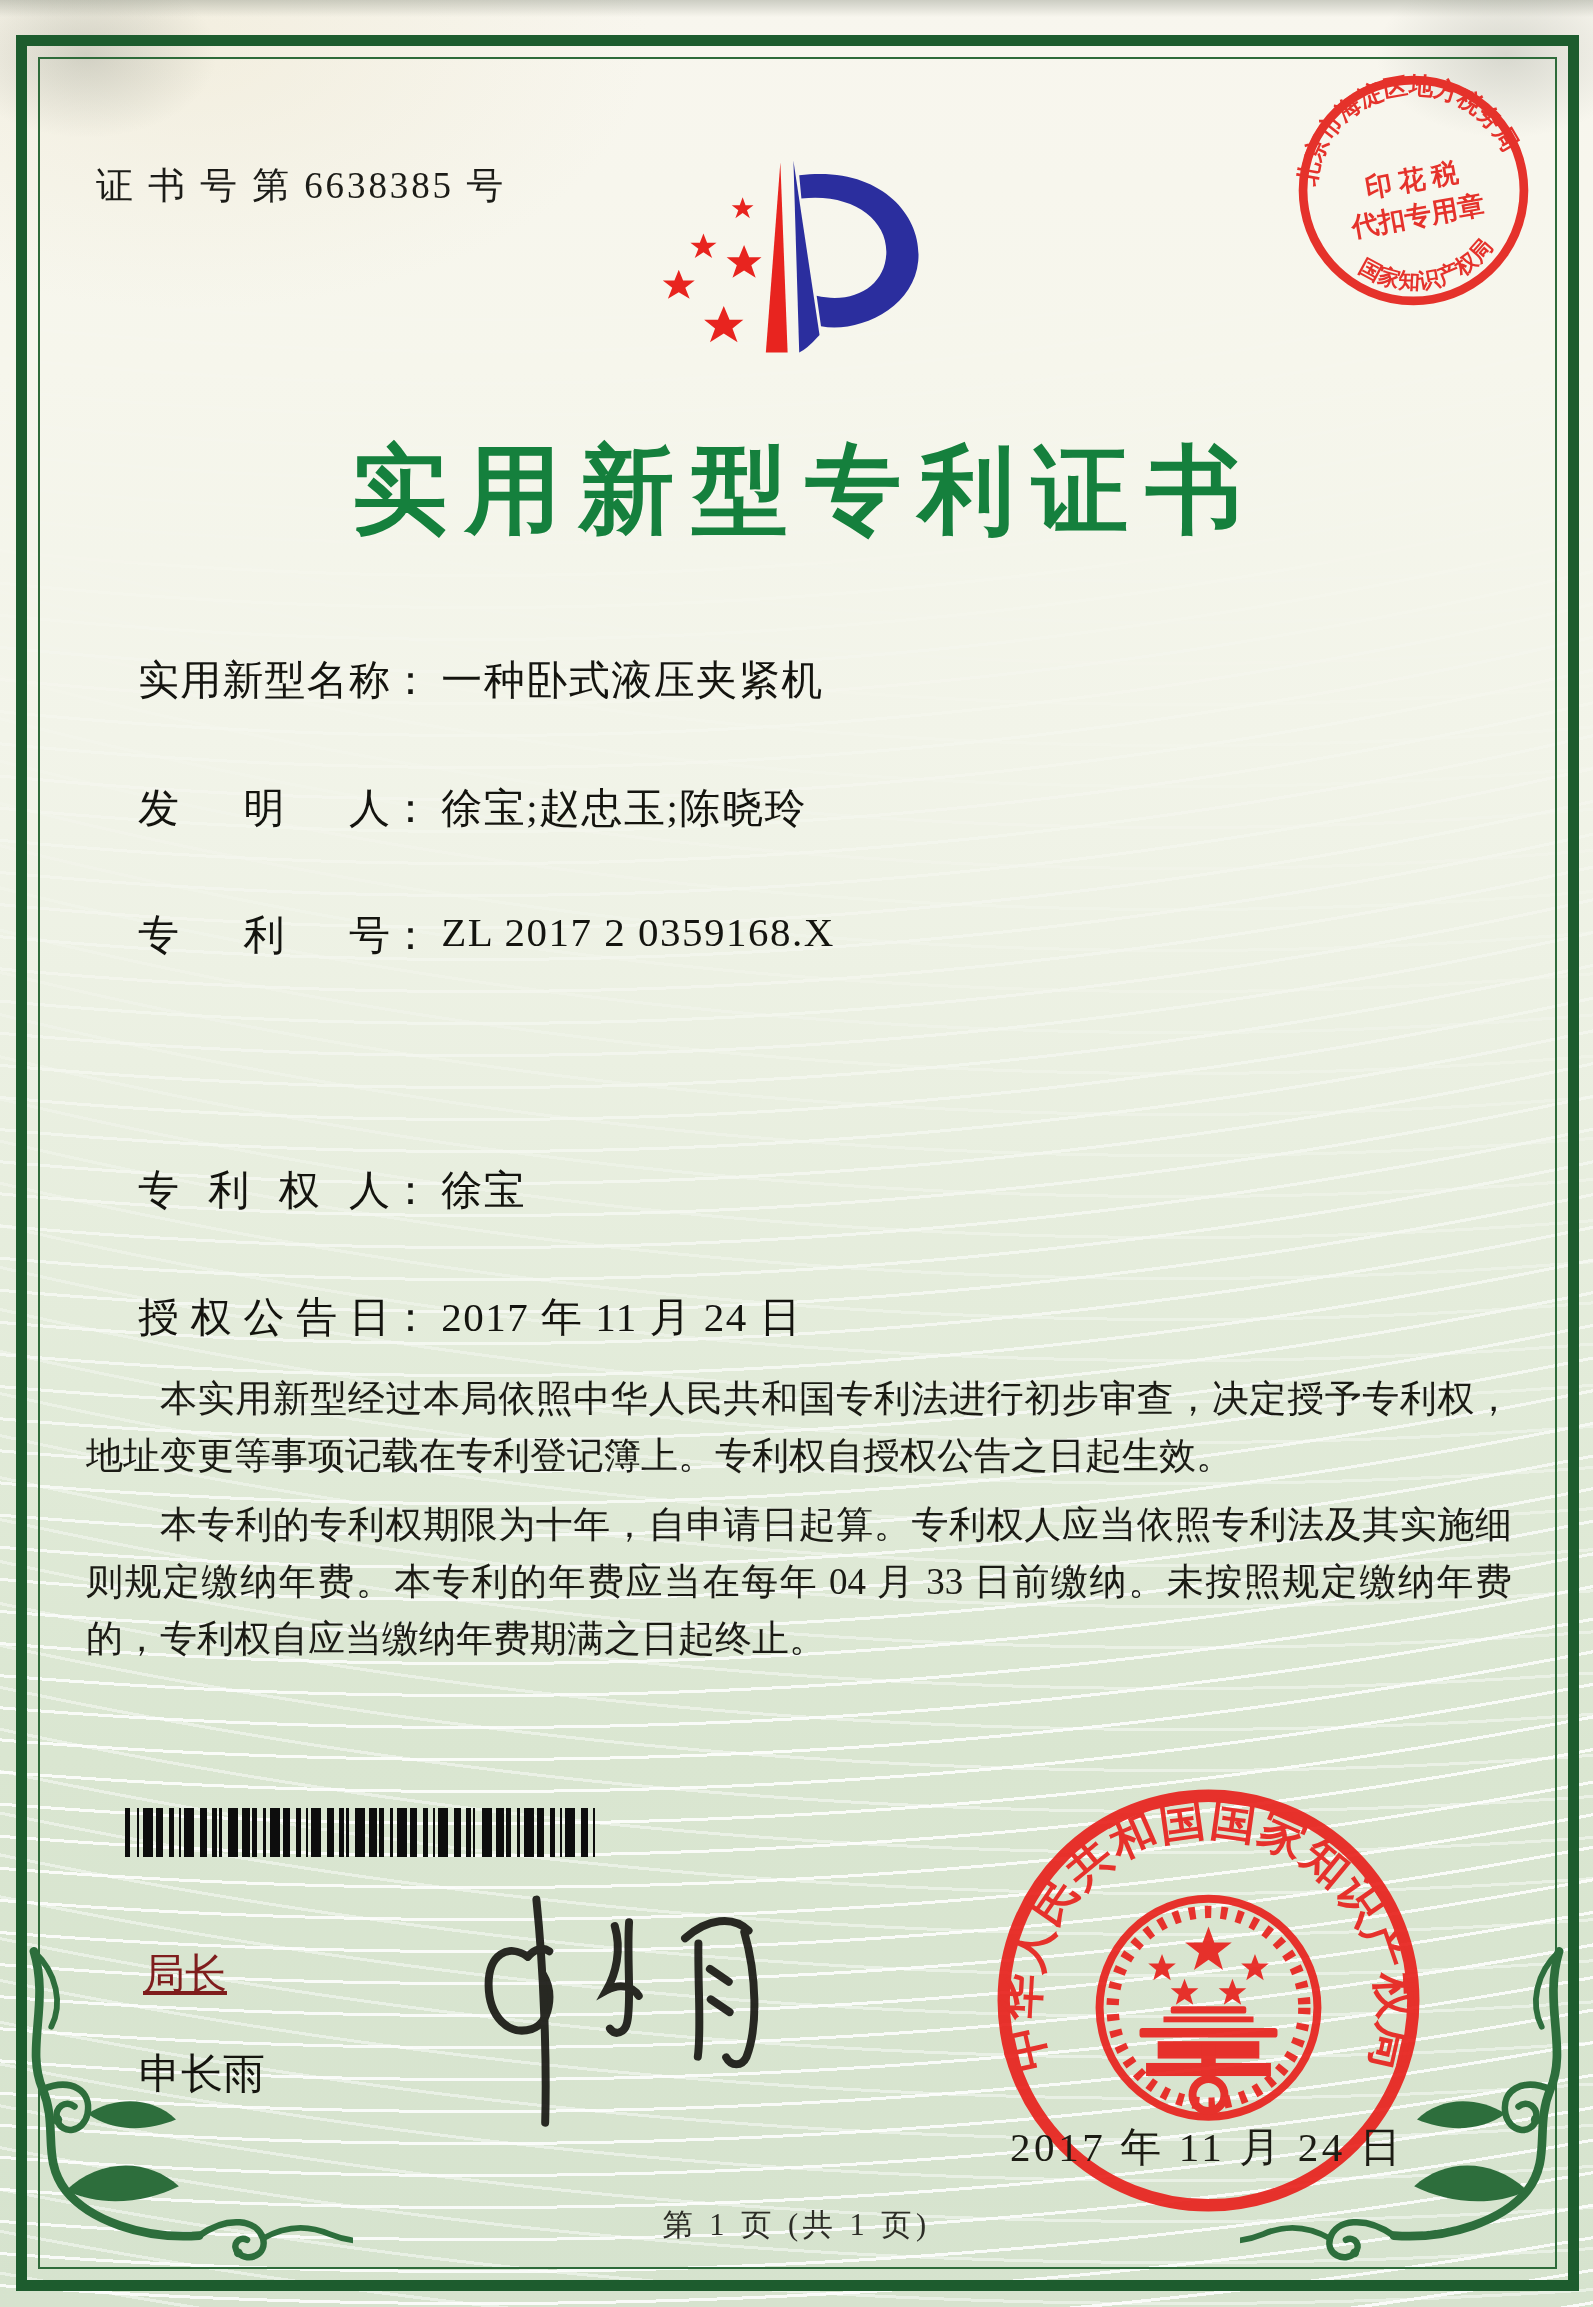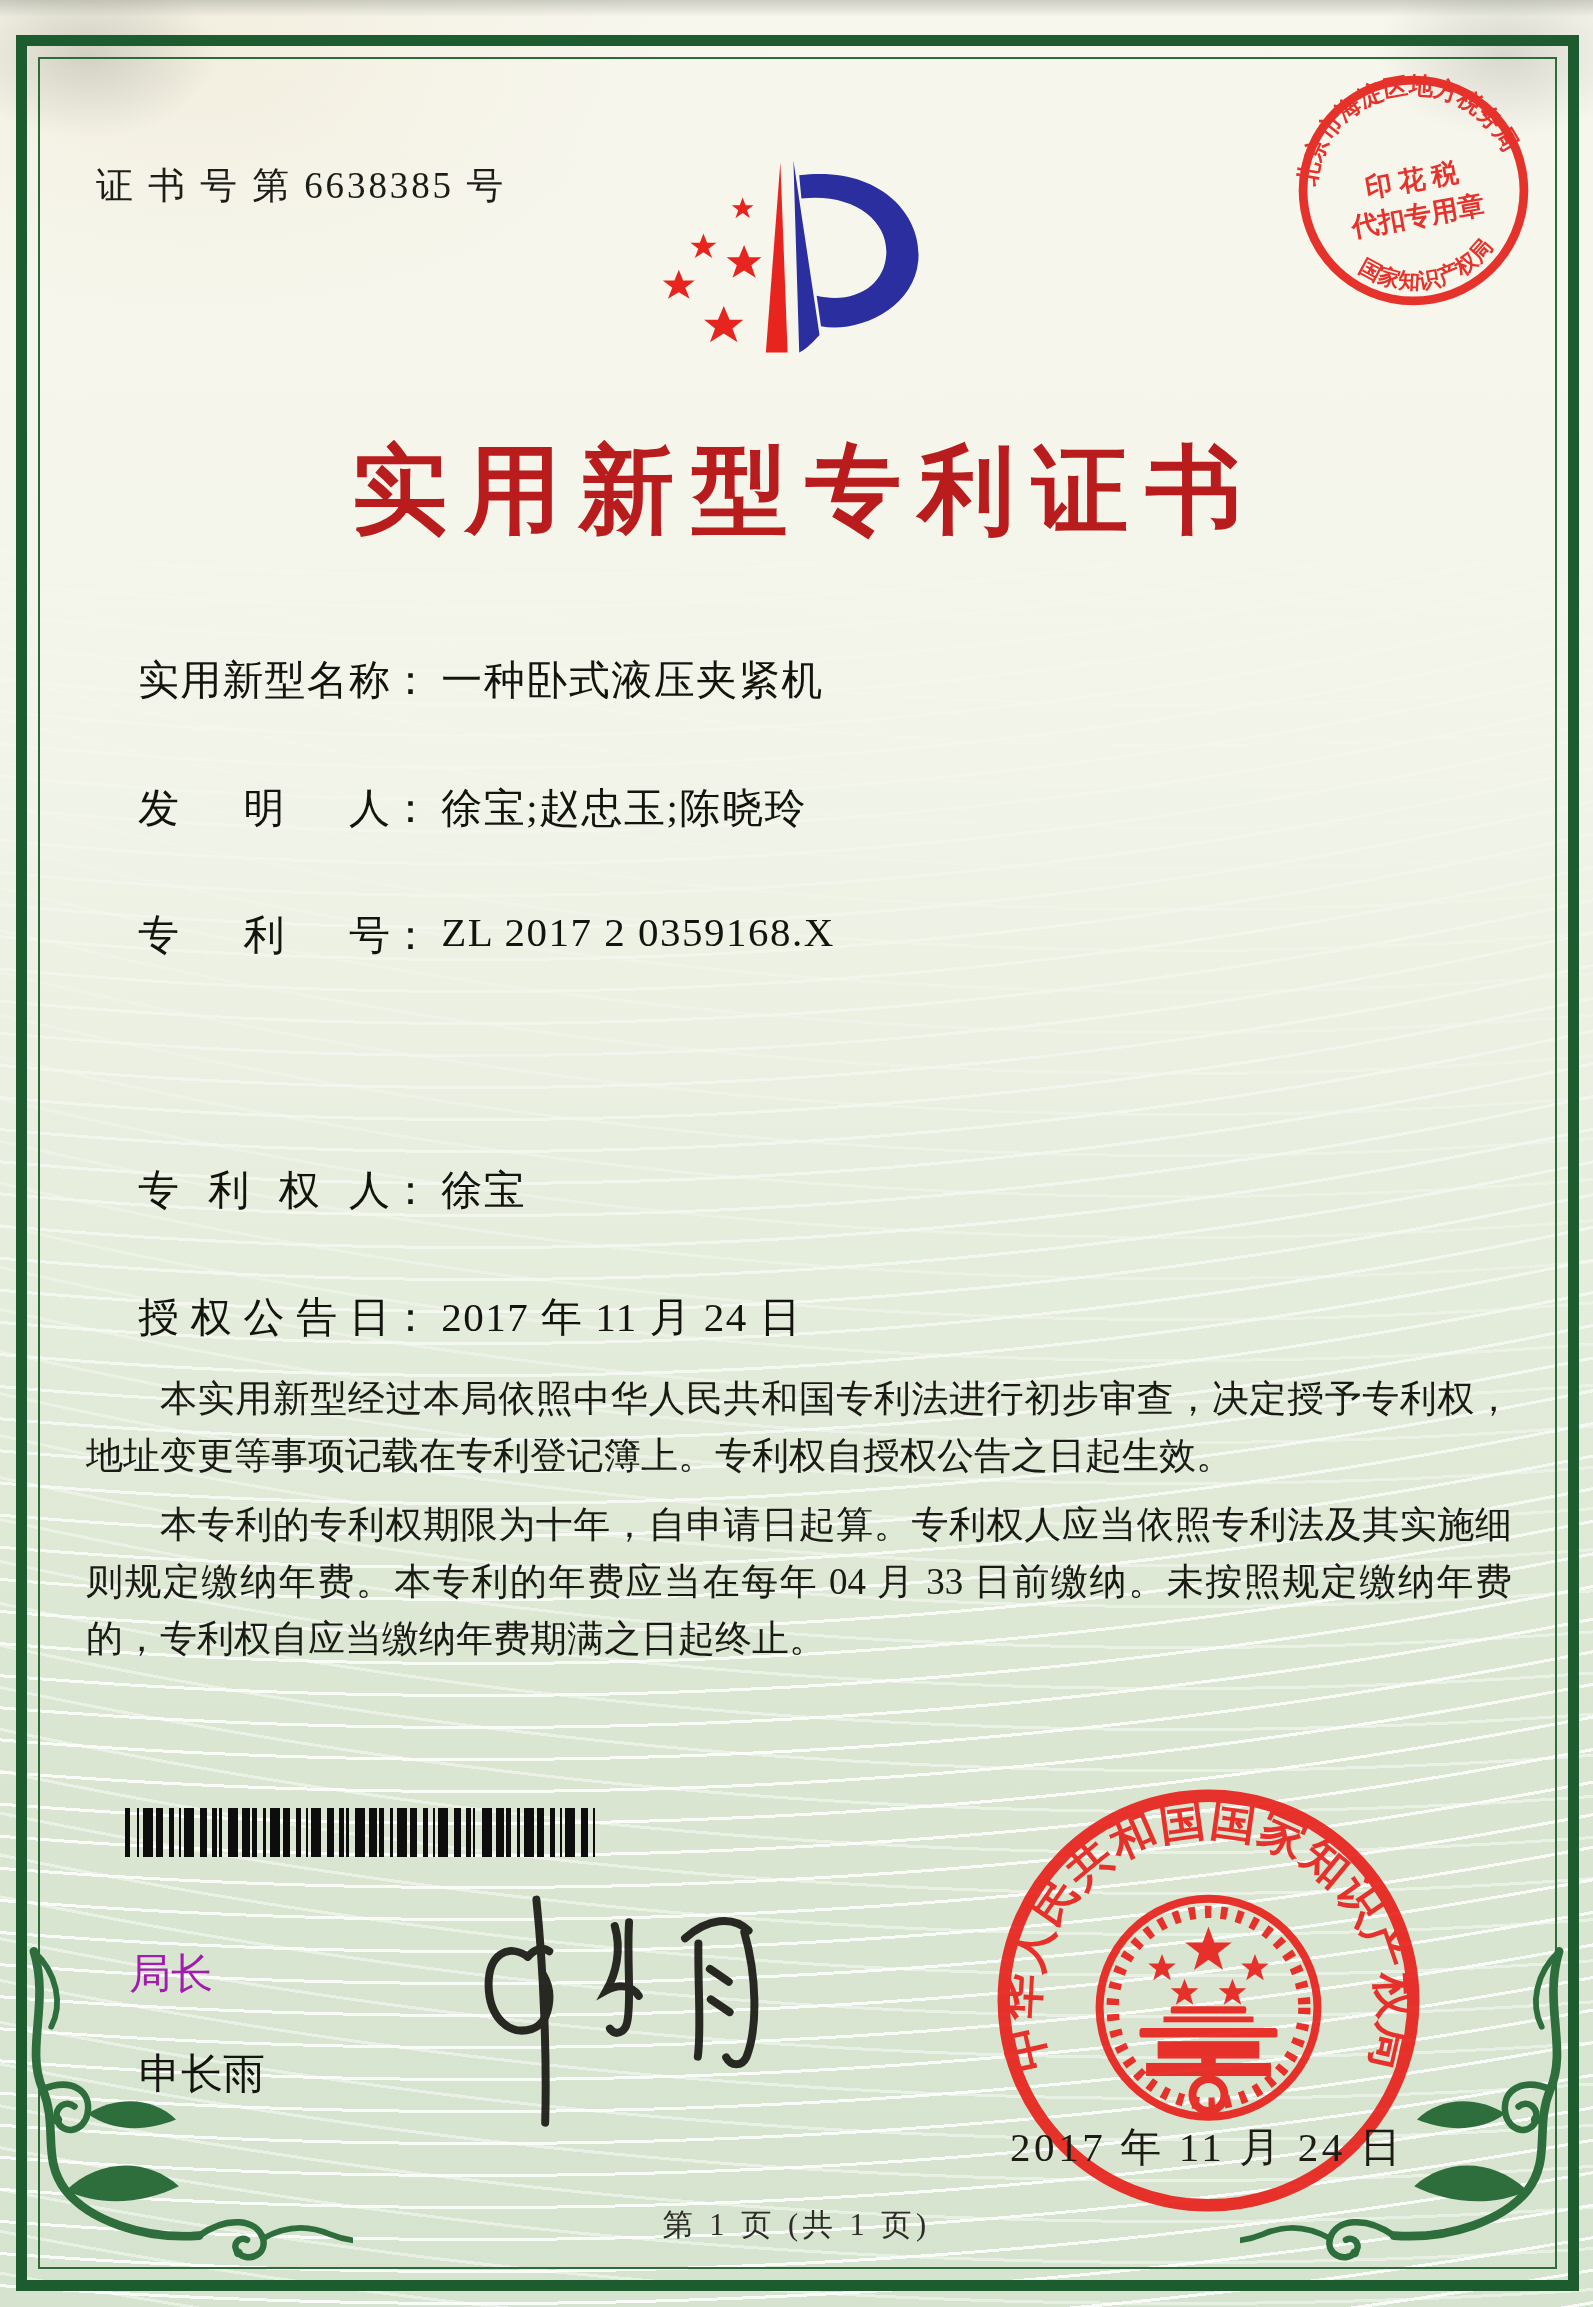--- a/index.html
+++ b/index.html
@@ -38,38 +38,38 @@
   
   .cert-no{position:absolute;left:96px;top:161px;font-size:37px;color:#1c1c18;
     letter-spacing:2.9px;white-space:nowrap;}
   
   .logo{position:absolute;left:657px;top:152px;width:283px;height:218px;}
   
   .tax-stamp{position:absolute;left:1290px;top:67px;width:247px;height:247px;
     transform:rotate(-10deg);}
   
   .title{position:absolute;left:0;right:0;top:427px;text-align:center;
-    font-size:96px;font-weight:700;color:#b91c1c;letter-spacing:17.4px;text-indent:17.4px;
+    font-size:96px;font-weight:700;color:#15803d;letter-spacing:17.4px;text-indent:17.4px;
     white-space:nowrap;}
   
   .field{position:absolute;left:138px;font-size:41px;color:#14140f;white-space:nowrap;}
   .field .lbl{display:inline-block;width:252px;text-align:justify;text-align-last:justify;
     vertical-align:top;}
   .field .colon{display:inline-block;vertical-align:top;}
   .field .val{display:inline-block;margin-left:10.2px;vertical-align:top;letter-spacing:1.5px;}
   
   .body-text{position:absolute;left:86px;right:81px;top:1370px;font-size:37px;
     line-height:57px;color:#1b1b15;text-align:justify;}
   .body-text p{margin:0 0 11.6px 0;text-indent:2em;}
   
   .barcode{position:absolute;left:125px;top:1808px;width:470px;height:49px;
     font-size:0;white-space:nowrap;overflow:hidden;}
   .barcode i{display:inline-block;height:100%;}
   
-  .director-title{position:absolute;left:129px;top:1946px;font-size:42px;color:#a21caf;}
+  .director-title{position:absolute;left:143px;top:1946px;font-size:42px;color:#7f1d1d;text-decoration:underline;}
   .director-name{position:absolute;left:139px;top:2046px;font-size:42px;color:#15150f;}
   .signature{position:absolute;left:377px;top:1880px;width:464px;height:261px;}
   
   .seal{position:absolute;left:987px;top:1779px;width:443px;height:443px;}
   .seal-date{position:absolute;left:1010px;top:2120px;font-size:41px;color:#1c1c14;
     letter-spacing:3.6px;white-space:nowrap;}
   
   .footer{position:absolute;left:0;right:0;top:2205px;text-align:center;font-size:30.5px;
     color:#2c2c26;letter-spacing:4.4px;}
 </style>

